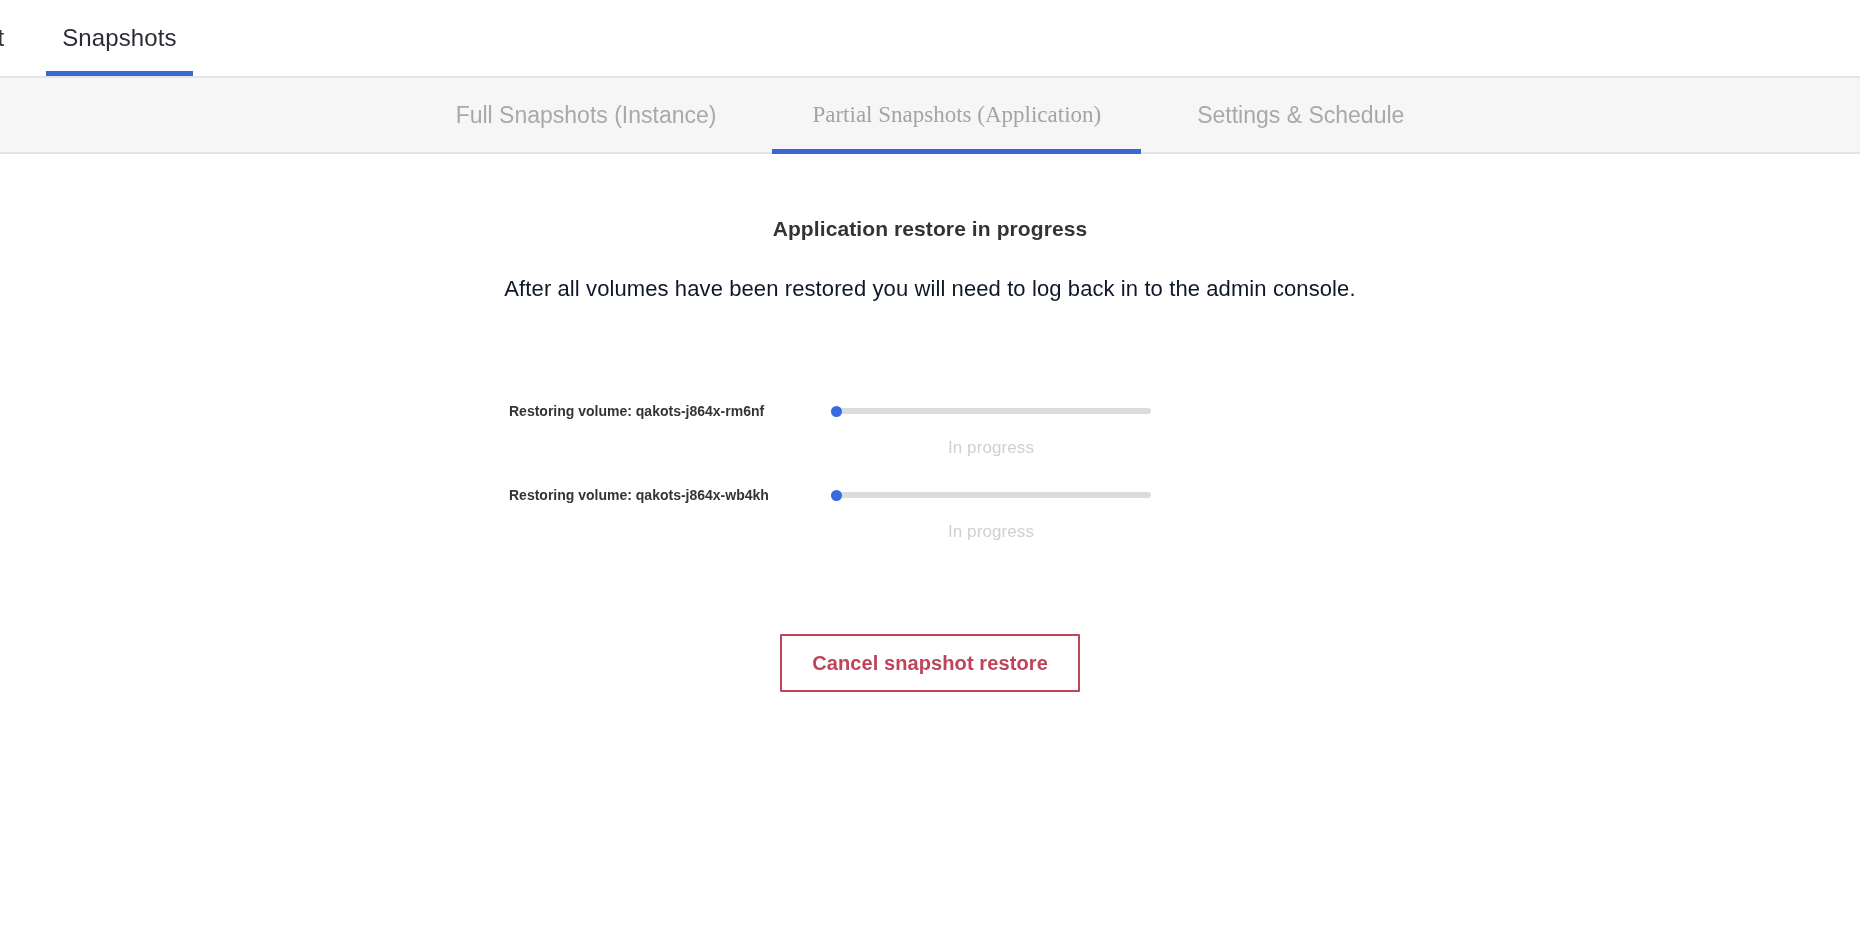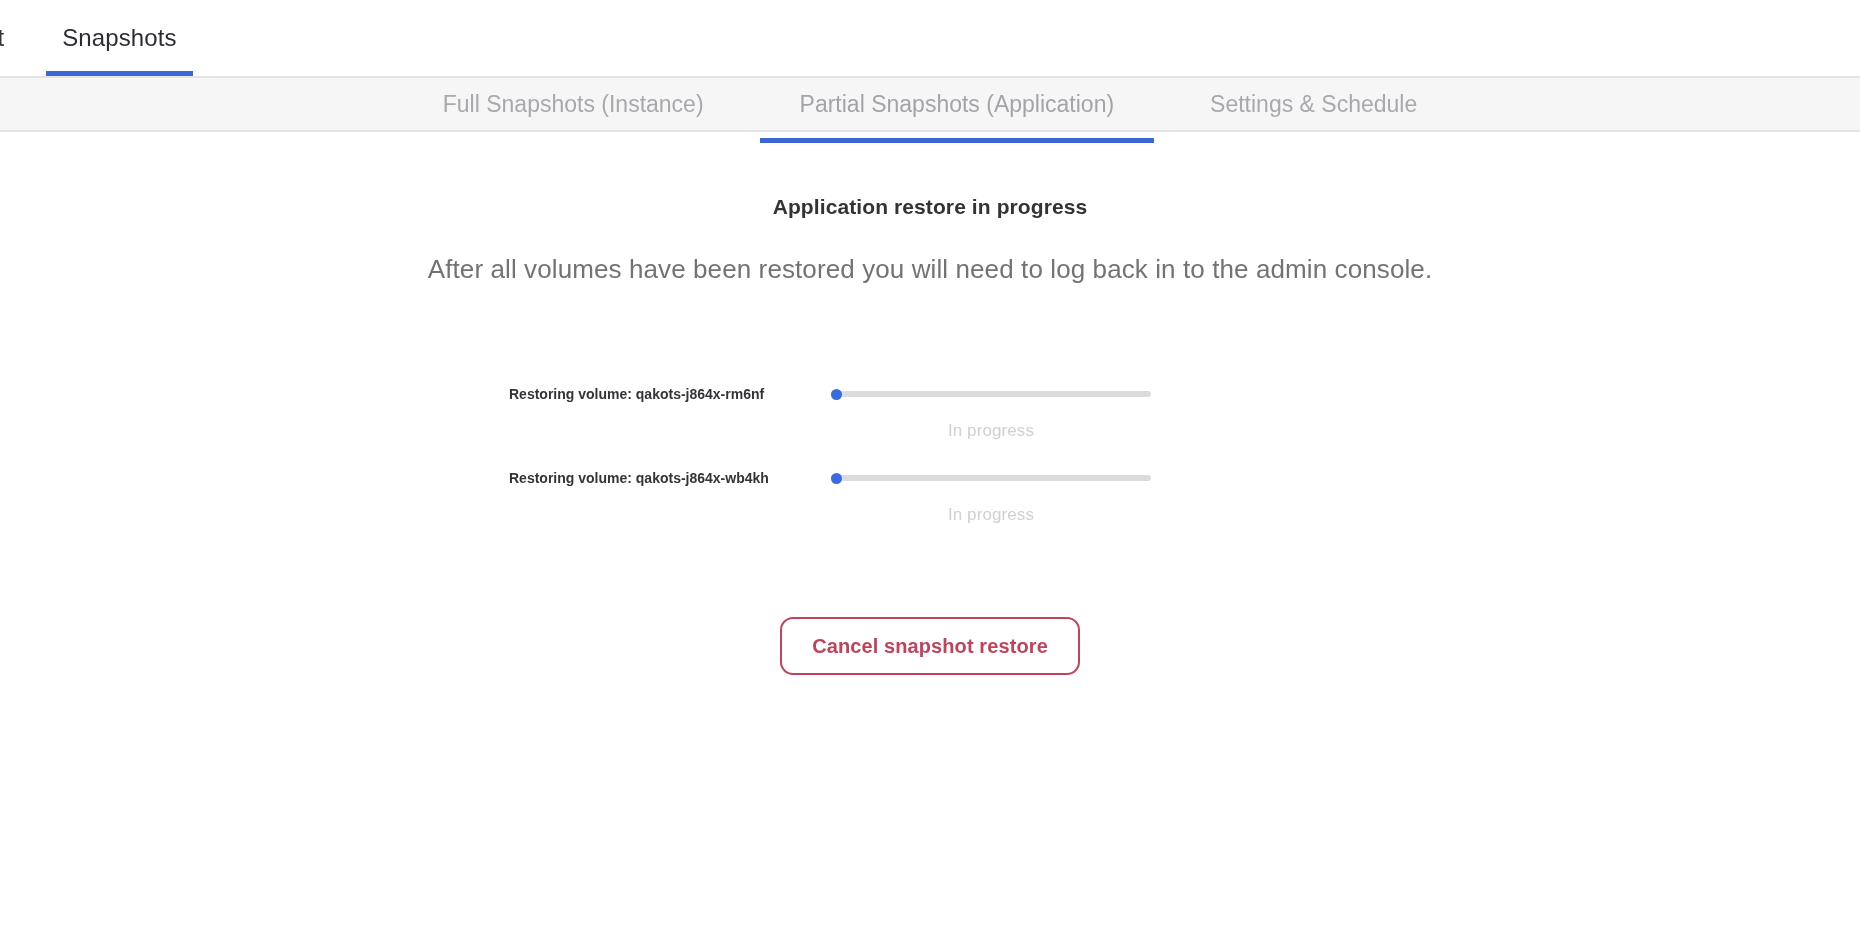--- a/index.html
+++ b/index.html
@@ -52,21 +52,21 @@
     left: 8px;
     right: 8px;
     bottom: 0;
     height: 5px;
     background: #3a67d4;
   }
 
   
   .subtabbar {
     position: relative;
-    height: 56px;
+    height: 78px;
     background: #f6f6f7;
     border-top: 2px solid #e3e4e6;
     border-bottom: 2px solid #e3e4e6;
     display: flex;
     align-items: center;
     justify-content: center;
     box-sizing: border-box;
   }
   .subtab {
     position: relative;
@@ -76,20 +76,21 @@
     justify-content: center;
     padding: 0 48px;
     font-size: 23px;
     color: #a9a9ad;
     white-space: nowrap;
     box-sizing: border-box;
     cursor: pointer;
   }
   .subtab.active {
     color: #a4a4a8;
+    font-family: Liberation Serif, serif;
   }
   .subtab.active::after {
     content: "";
     position: absolute;
     left: 8px;
     right: 8px;
     bottom: 0;
     height: 5px;
     background: #3a67d4;
   }
@@ -104,22 +105,22 @@
   }
   .page-title {
     font-size: 21px;
     font-weight: bold;
     color: #323336;
     letter-spacing: .1px;
     margin: 0;
     line-height: 1.2;
   }
   .page-subtitle {
-    font-size: 26px;
-    color: #737373;
+    font-size: 22px;
+    color: #0f172a;
     margin: 0;
     padding-top: 34px;
     line-height: 1.3;
     letter-spacing: .1px;
   }
 
   
   .progress-list {
     margin-top: 96px;
     display: flex;
@@ -177,21 +178,21 @@
 
   
   .btn-row {
     margin-top: 66px;
     display: flex;
     justify-content: center;
   }
   .cancel-btn {
     background: #ffffff;
     border: 2px solid #c0455a;
-    border-radius: 13px;
+    border-radius: 1px;
     color: #c0435a;
     font-family: "Liberation Sans", sans-serif;
     font-size: 20px;
     font-weight: bold;
     padding: 17px 30px;
     line-height: 1;
     cursor: pointer;
     letter-spacing: .1px;
   }
 </style>

